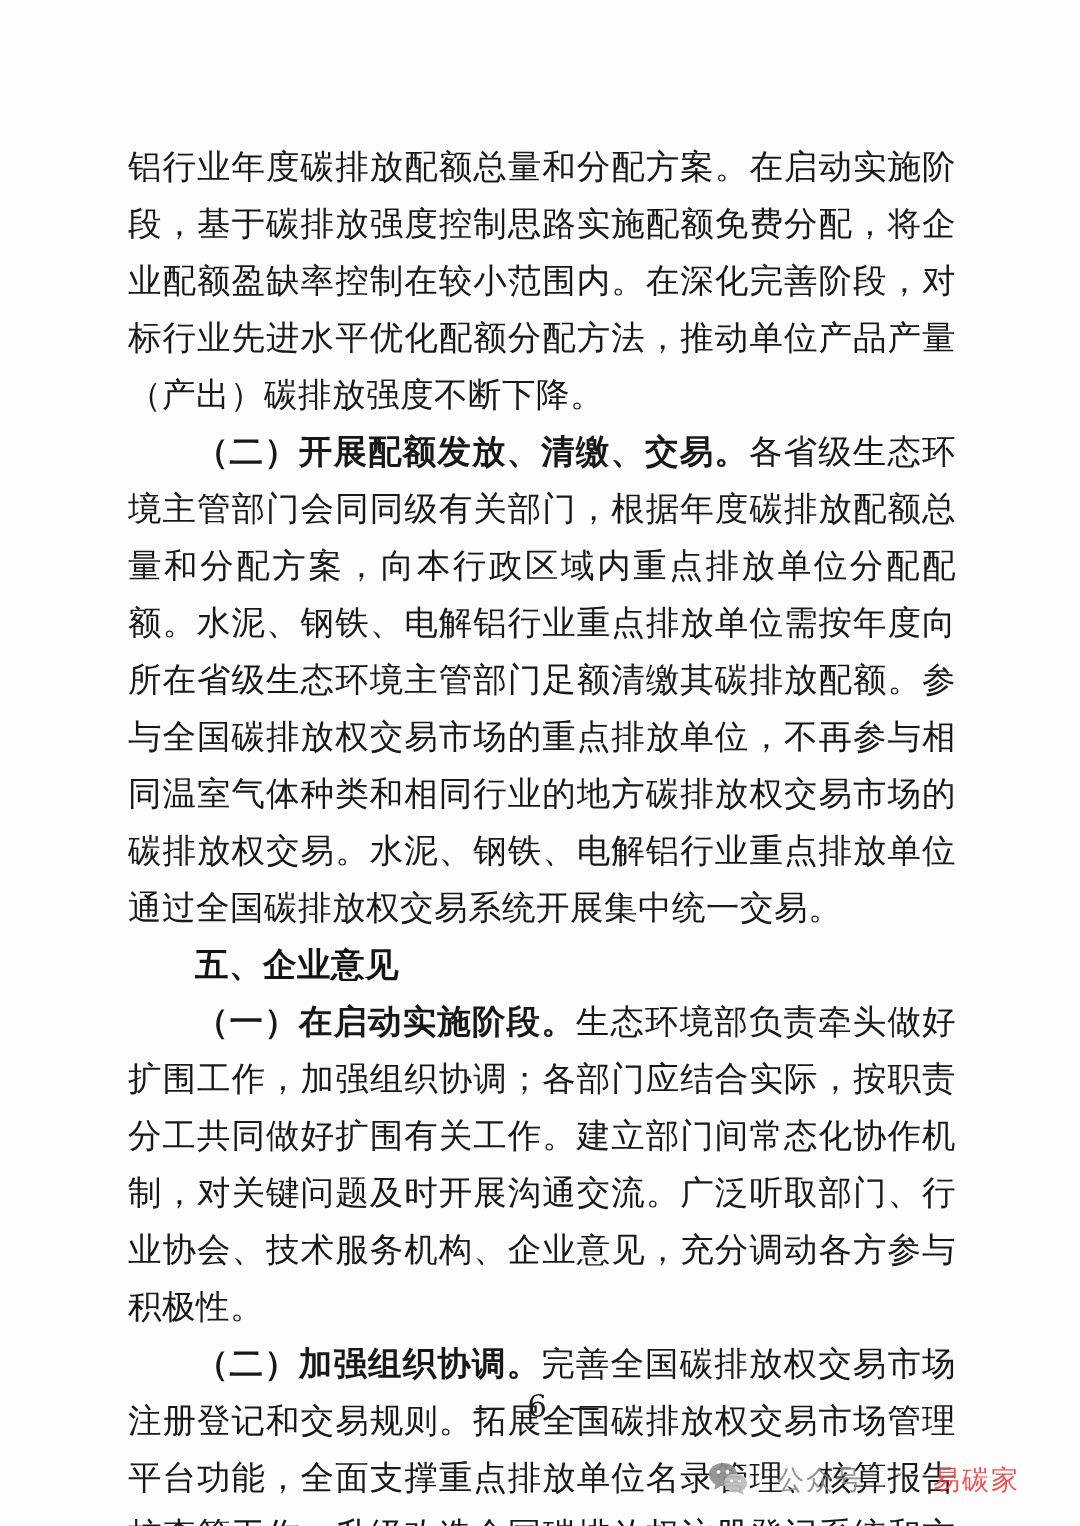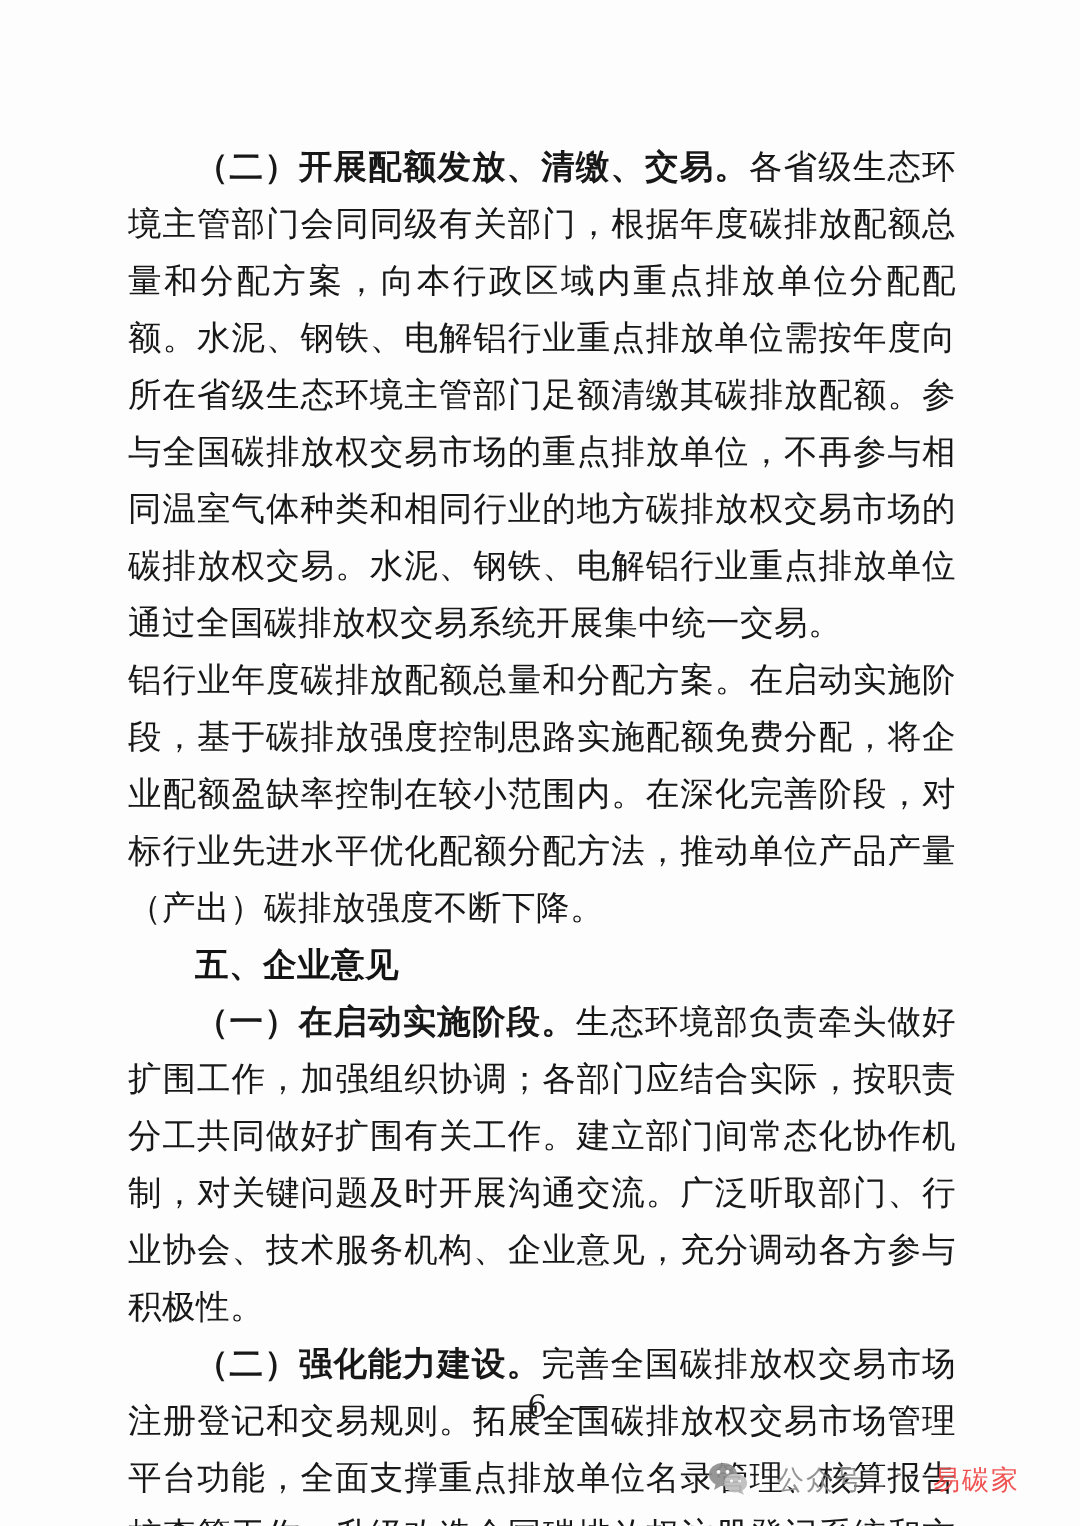--- a/index.html
+++ b/index.html
@@ -95,29 +95,29 @@
     letter-spacing: 2px;
   }
 </style>
 </head>
 <body>
 
 <div class="page">
 
   <div class="content">
 
+    <p class="para">铝行业年度碳排放配额总量和分配方案。在启动实施阶段，基于碳排放强度控制思路实施配额免费分配，将企业配额盈缺率控制在较小范围内。在深化完善阶段，对标行业先进水平优化配额分配方法，推动单位产品产量（产出）碳排放强度不断下降。</p>
+
     <p class="para indent"><span class="lead">（二）开展配额发放、清缴、交易。</span><span>各省级生态环境主管部门会同同级有关部门，根据年度碳排放配额总量和分配方案，向本行政区域内重点排放单位分配配额。水泥、钢铁、电解铝行业重点排放单位需按年度向所在省级生态环境主管部门足额清缴其碳排放配额。参与全国碳排放权交易市场的重点排放单位，不再参与相同温室气体种类和相同行业的地方碳排放权交易市场的碳排放权交易。水泥、钢铁、电解铝行业重点排放单位通过全国碳排放权交易系统开展集中统一交易。</span></p>
-
-    <p class="para">铝行业年度碳排放配额总量和分配方案。在启动实施阶段，基于碳排放强度控制思路实施配额免费分配，将企业配额盈缺率控制在较小范围内。在深化完善阶段，对标行业先进水平优化配额分配方法，推动单位产品产量（产出）碳排放强度不断下降。</p>
 
     <p class="heading">五、企业意见</p>
 
     <p class="para indent"><span class="lead">（一）在启动实施阶段。</span><span>生态环境部负责牵头做好扩围工作，加强组织协调；各部门应结合实际，按职责分工共同做好扩围有关工作。建立部门间常态化协作机制，对关键问题及时开展沟通交流。广泛听取部门、行业协会、技术服务机构、企业意见，充分调动各方参与积极性。</span></p>
 
-    <p class="para indent"><span class="lead">（二）强化能力建设。</span><span>完善全国碳排放权交易市场注册登记和交易规则。拓展全国碳排放权交易市场管理平台功能，全面支撑重点排放单位名录管理、核算报告核查等工作。升级改造全国碳排放权注册登记系统和交易系统，提升系统稳定性和服务便捷度，推动逐步纳入统一公共资源交易平台体系。面向技术服务机构和重点排</span></p>
+    <p class="para indent"><span class="lead">（二）加强组织协调。</span><span>完善全国碳排放权交易市场注册登记和交易规则。拓展全国碳排放权交易市场管理平台功能，全面支撑重点排放单位名录管理、核算报告核查等工作。升级改造全国碳排放权注册登记系统和交易系统，提升系统稳定性和服务便捷度，推动逐步纳入统一公共资源交易平台体系。面向技术服务机构和重点排</span></p>
 
   </div>
 
   <div class="footer">
     <span class="pagenum">— 6 —</span>
   </div>
 
   <div class="watermark">
     <span class="wechat-icon">
       <svg width="40" height="34" viewBox="0 0 40 34" xmlns="http://www.w3.org/2000/svg">

